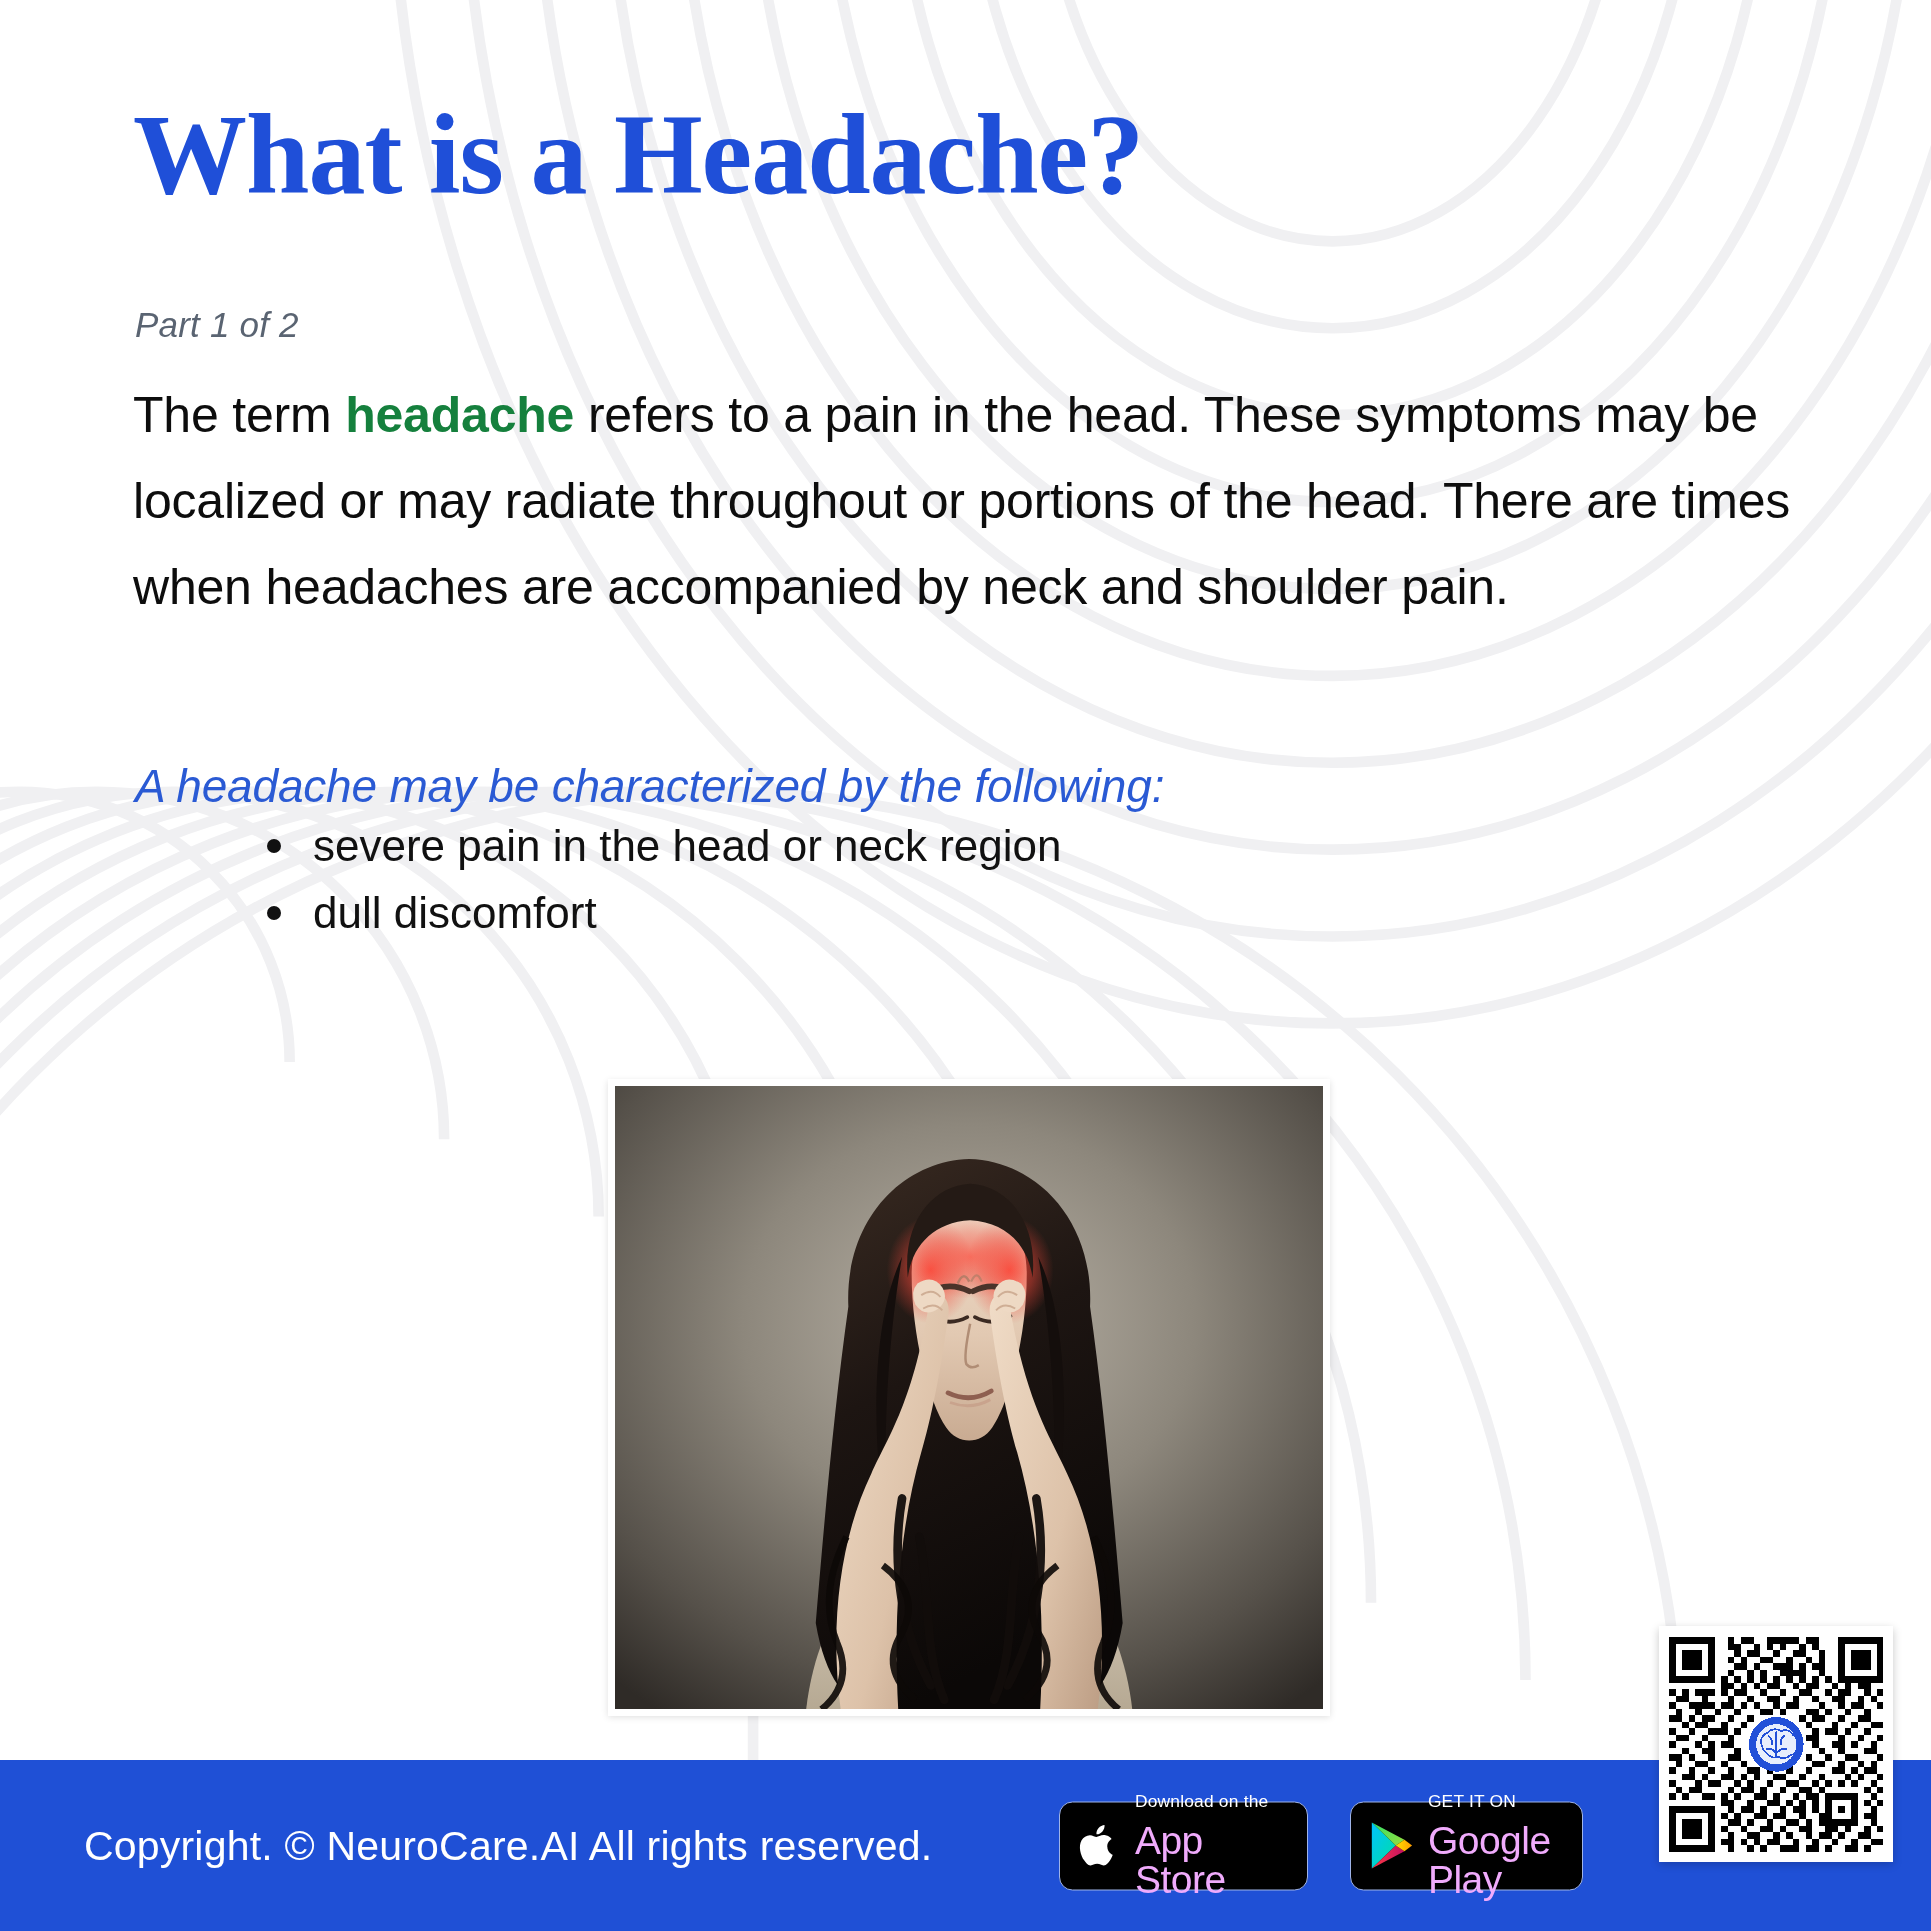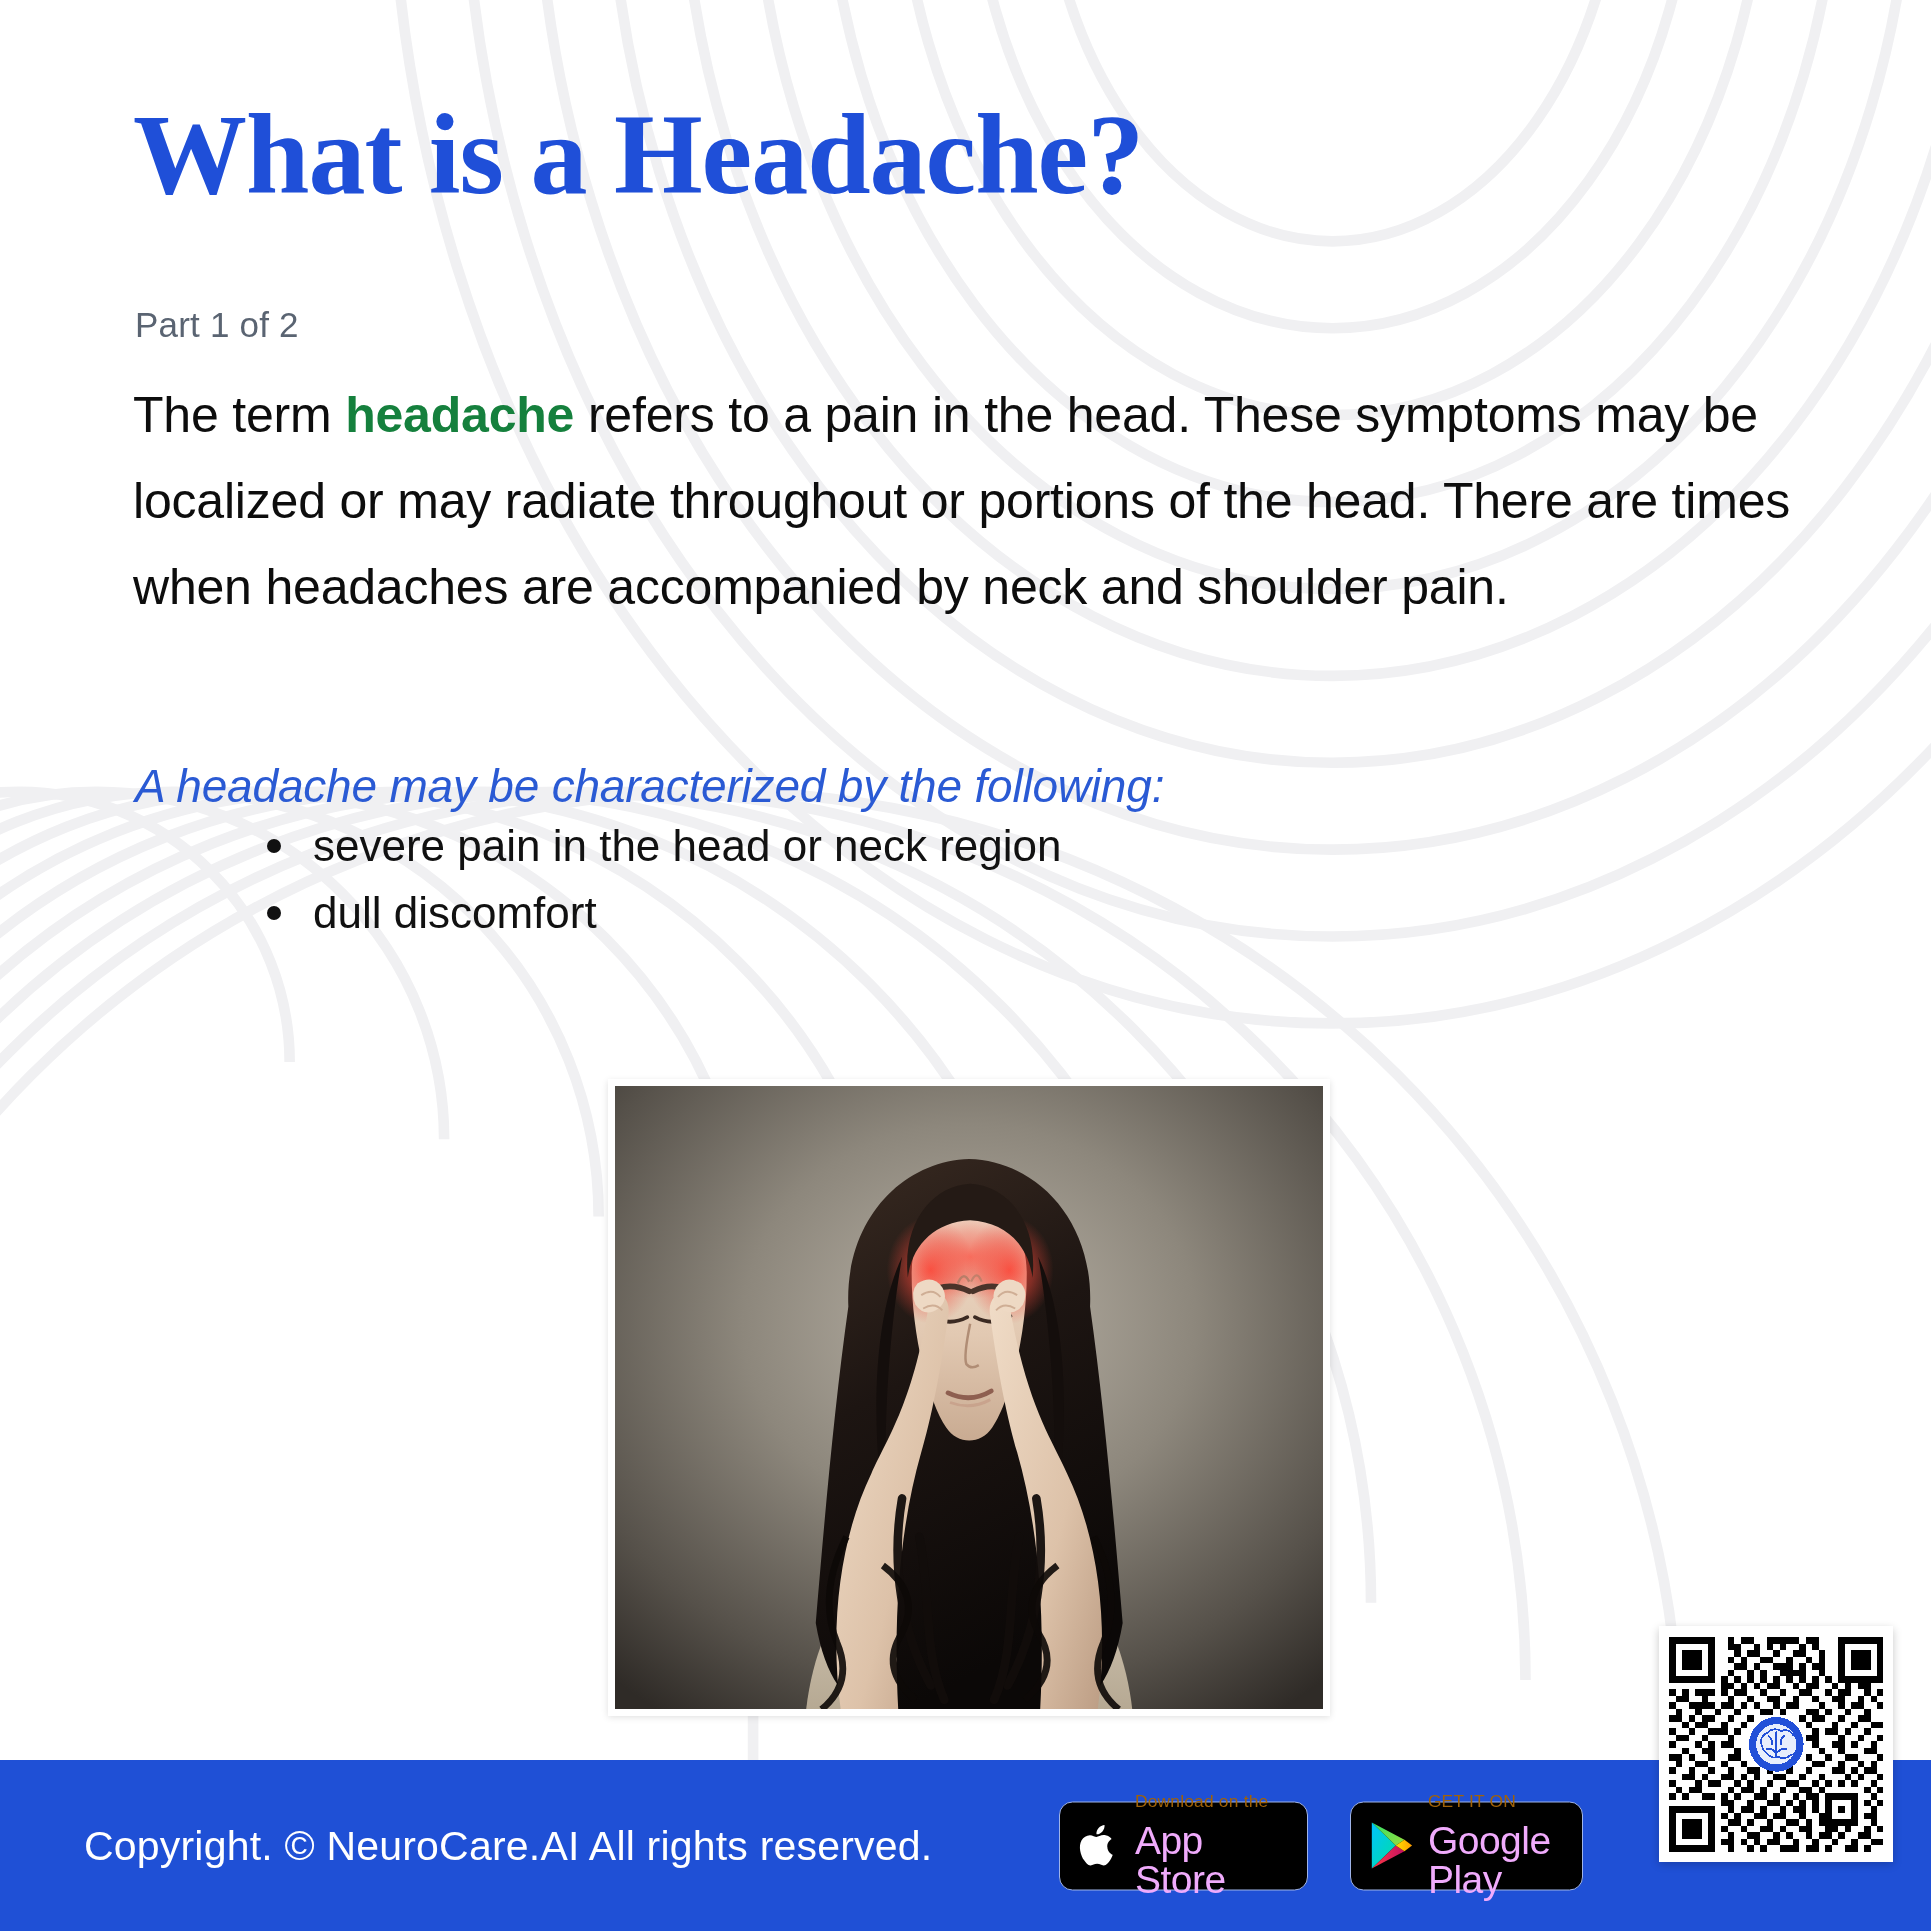--- a/index.html
+++ b/index.html
@@ -28,20 +28,21 @@
     letter-spacing:-1px;
     color:#1f4fd8;
     white-space:nowrap;
   }
 
   
   .part-label {
     position:absolute;
     left:135px; top:305px;
     font-size:35px;
+    font-style:italic;
     color:#5a6472;
     letter-spacing:0.2px;
   }
 
   
   .body-para {
     position:absolute;
     left:133px; top:372px;
     width:1661px;
     font-size:50px;
@@ -126,21 +127,21 @@
     border:1.9px solid #9fb4e8;
     border-radius:13.5px;
     display:flex;
     align-items:center;
     padding:0 19.3px 0 17.4px;
     gap:13.5px;
   }
   #badge-appstore { left:1059px; width:249px; }
   #badge-googleplay { left:1350px; width:233px; }
   .badge .badge-text { display:flex; flex-direction:column; justify-content:center; line-height:1; }
-  .badge .badge-small { font-size:17.4px; color:#a16207; letter-spacing:0.2px; margin-bottom:10px; }
+  .badge .badge-small { font-size:17.4px; color:#ffffff; letter-spacing:0.2px; margin-bottom:10px; }
   .badge .badge-big { font-size:39px; color:#f0abfc; letter-spacing:-0.5px; font-weight:400; }
   .badge .glyph { flex:0 0 auto; display:flex; align-items:center; }
 
   
   .qr-card {
     position:absolute;
     left:1659px; top:1626px;
     width:234px; height:236px;
     background:#ffffff;
     padding:9.7px;

